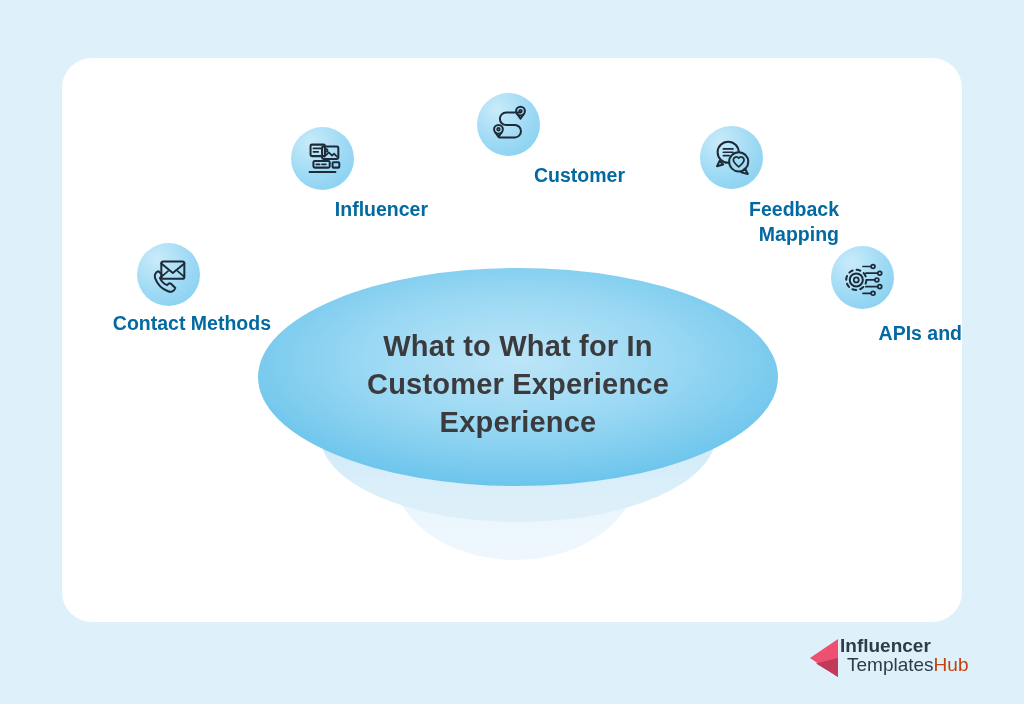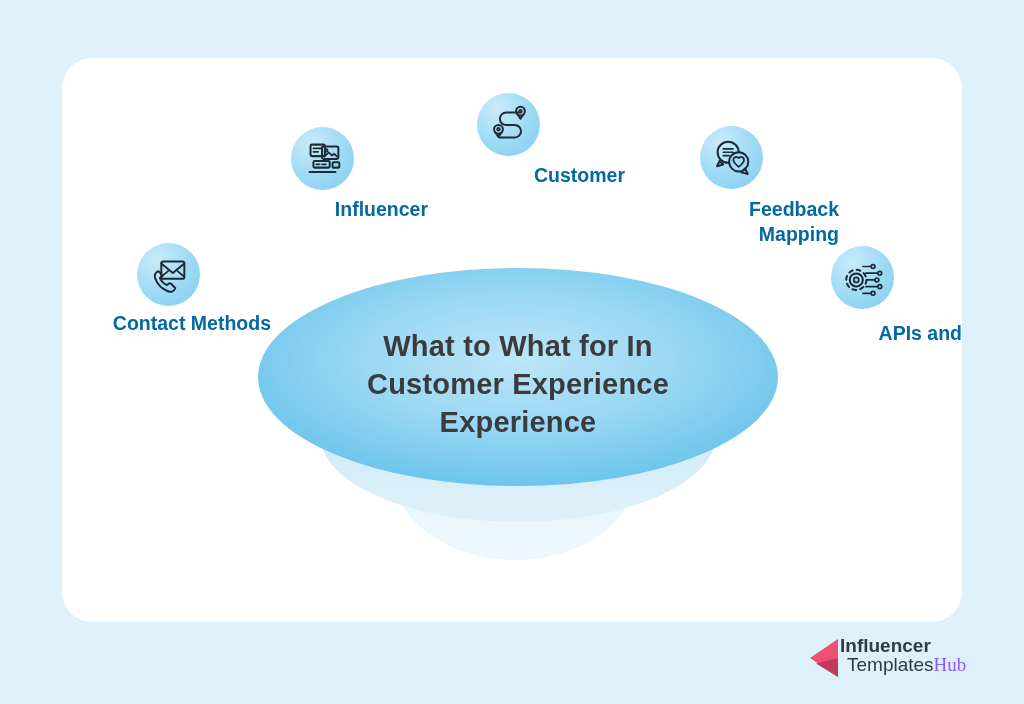--- a/index.html
+++ b/index.html
@@ -53,21 +53,21 @@
   #circle-4 { left:700px; top:126px; }
   #label-4  { left:619px; top:197px; width:220px; }
   #circle-5 { left:831px; top:246px; }
   #label-5  { left:762px; top:321px; width:200px; }
   
   .logo { position:absolute; left:808px; top:636px; display:flex; align-items:flex-start; }
   .logo-arrow { width:32px; height:40px; margin-top:2px; }
   .logo-text { margin-left:0; line-height:19px; }
   .logo-line1 { font-size:19px; font-weight:bold; color:#2f3c47; }
   .logo-line2 { font-size:19px; color:#2f3c47; margin-left:7px; }
-  .logo-hub { color:#8b5cf6;font-family:Liberation Serif, serif; }
+  .logo-hub { color:#c2410c; }
   svg .stroke { fill:none; stroke:#1d2b38; stroke-width:2.1; stroke-linecap:round; stroke-linejoin:round; }
   svg .thin   { fill:none; stroke:#1d2b38; stroke-width:1.8; stroke-linecap:round; stroke-linejoin:round; }
   svg .fillbg { fill:#a2daf4; stroke:#1d2b38; stroke-width:2.1; stroke-linejoin:round; }
 </style>
 </head>
 <body>
 
 <div class="stage">
   <div class="card"></div>
 

